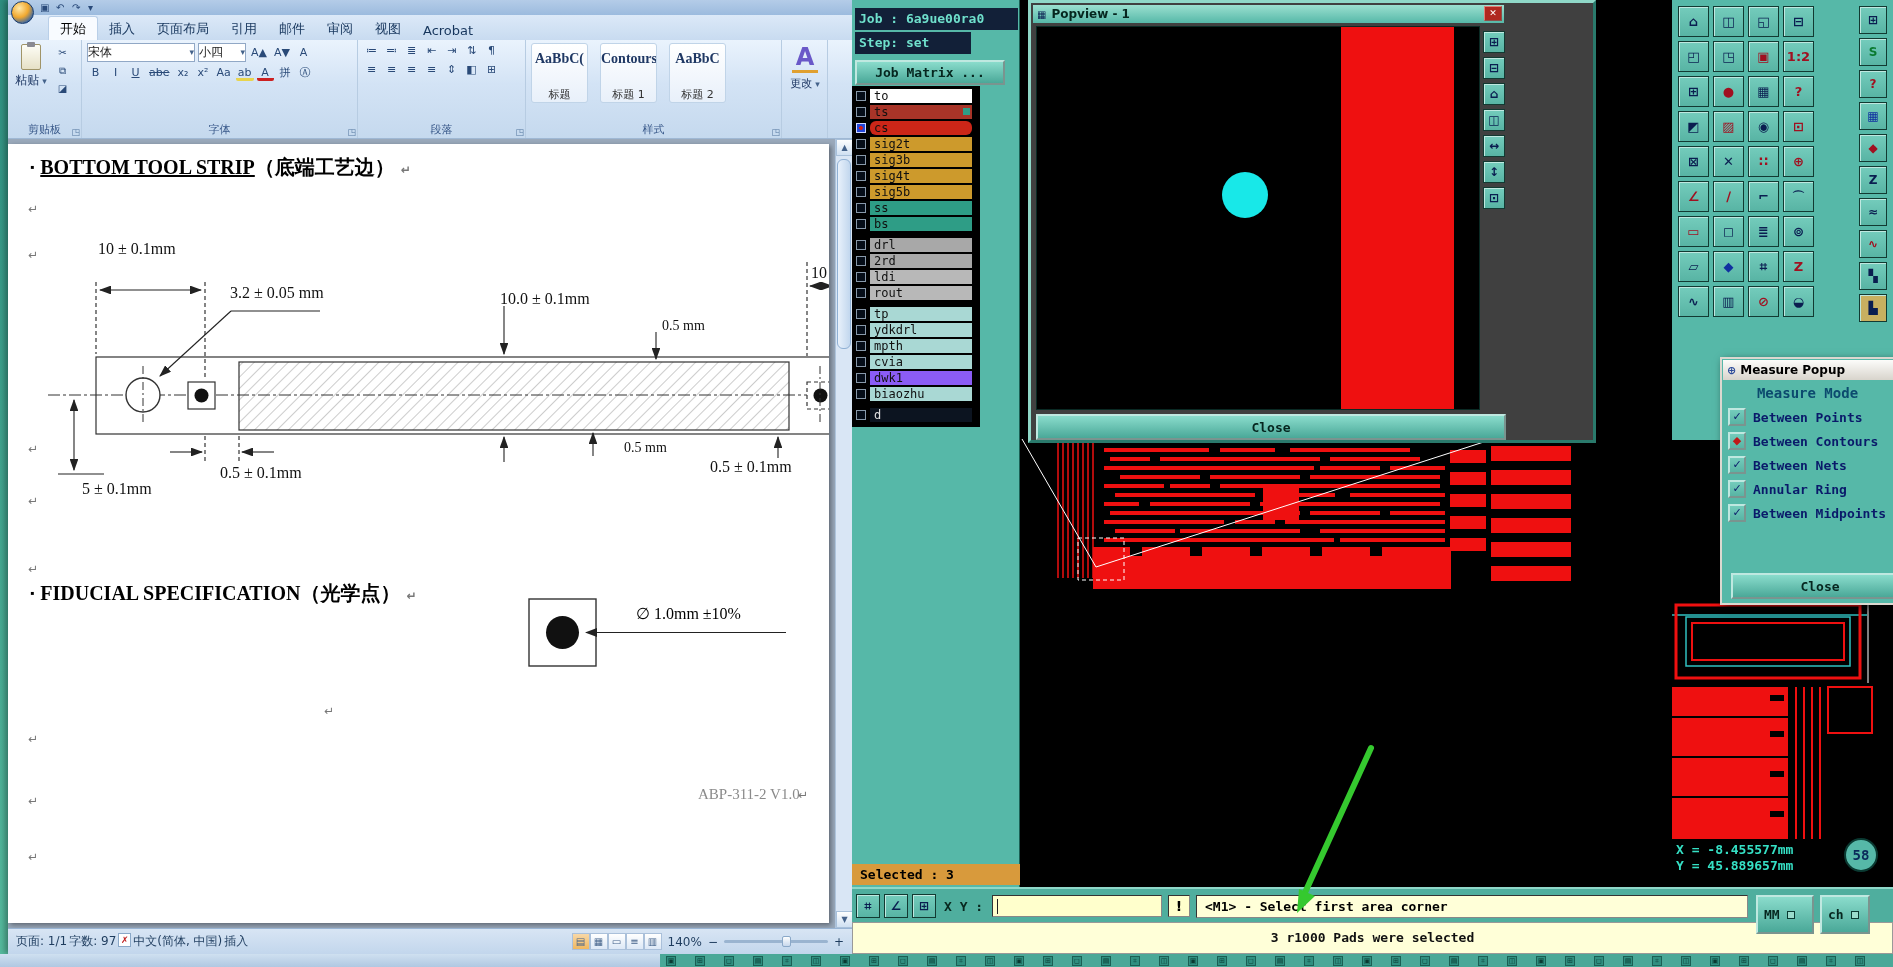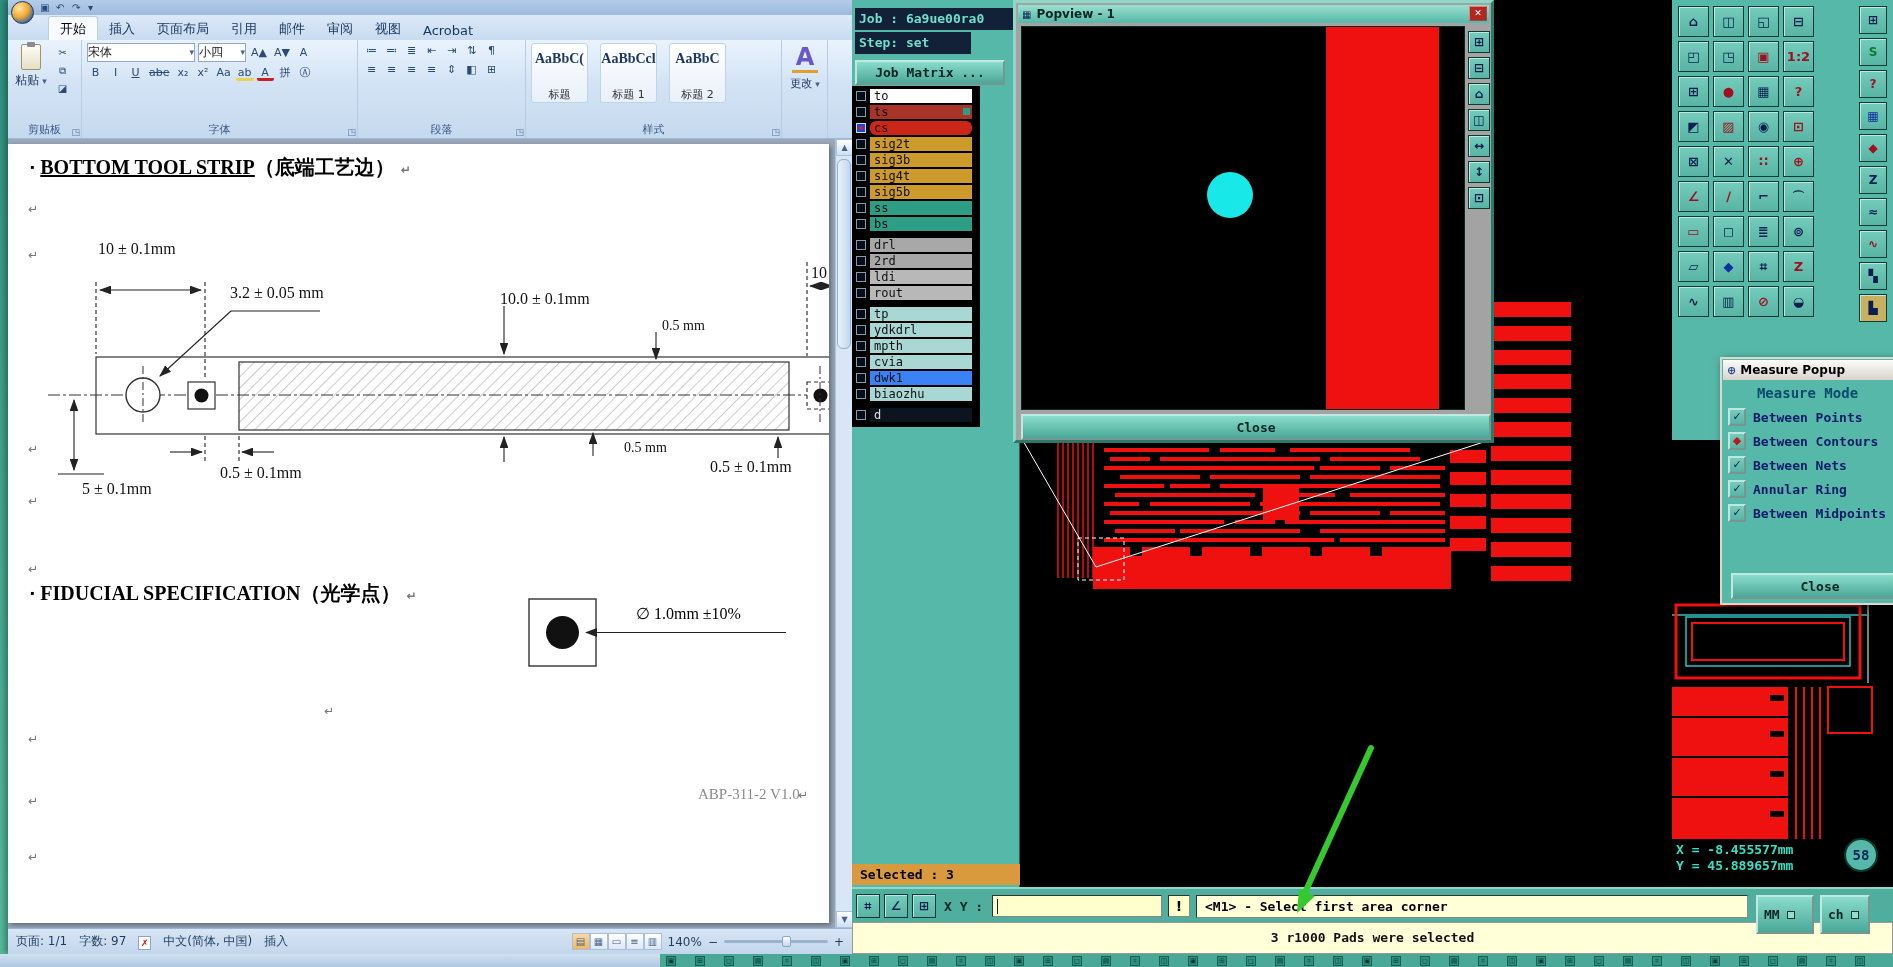--- a/index.html
+++ b/index.html
@@ -49,21 +49,21 @@
 .fidlabel{position:absolute;left:628px;top:460px;font-family:"Liberation Serif",serif;font-size:16px}
 .docnum{position:absolute;left:690px;top:642px;font-family:"Liberation Serif",serif;font-size:15px;color:#8a8a8a}
 .pilc{position:absolute;font-size:12px;color:#777;font-family:"DejaVu Sans",sans-serif}
 #draw{position:absolute;left:0;top:0;z-index:1}
 .page>div{z-index:2}
 .vscroll{position:absolute;right:0;top:0;width:17px;height:100%;background:#d9e6f5;border-left:1px solid #aec4dc}
 .varr{position:absolute;left:0;width:17px;height:17px;font-size:8px;text-align:center;line-height:16px;color:#44628a;background:linear-gradient(#fdfefe,#cfe0f2);border:1px solid #a8c0da}
 .vthumb{position:absolute;left:1px;top:20px;width:14px;height:190px;background:linear-gradient(90deg,#e8f1fb,#c2d7ee);border:1px solid #8fb0d4;border-radius:6px}
 
 .wstatus{position:absolute;left:0;top:928px;width:100%;height:26px;background:linear-gradient(#d8e5f4,#c2d6ec);border-top:1px solid #98b4d4;display:flex;justify-content:space-between;align-items:center;padding:0 8px;font-size:12px;color:#1e3c5e}
-.wsl{display:flex;gap:12px;align-items:flex-end}
+.wsl{display:flex;gap:2px;align-items:flex-start}
 .wsr{display:flex;gap:6px;align-items:center}
 .spell{width:13px;height:14px;background:#fff;border:1px solid #8aa8c8;color:#c02020;font-size:9px;line-height:13px;text-align:center}
 .vbtns{display:flex}
 .vbtn{width:18px;height:17px;font-size:10px;line-height:16px;text-align:center;color:#44628a;border:1px solid #aac0da;background:linear-gradient(#fff,#dce8f6)}
 .vbtn:first-child{background:linear-gradient(#f8d8a8,#f0b860)}
 .track{width:104px;height:3px;background:#9ab4d0;border-radius:2px;position:relative}
 .thumb{position:absolute;left:58px;top:-4px;width:9px;height:11px;background:linear-gradient(#fdfefe,#c8d8ec);border:1px solid #8aa8c8;border-radius:2px}
 
 
 #cad{position:absolute;left:852px;top:0;width:1041px;height:954px;background:#000}
@@ -84,21 +84,21 @@
 .rpanel{position:absolute;left:820px;top:0;width:221px;height:887px;background:#000;z-index:10}
 .rtopbg{position:absolute;left:0;top:0;width:221px;height:440px;background:#56b8a8}
 .rgrid{position:absolute;left:6px;top:6px;width:140px;display:flex;flex-wrap:wrap;gap:4px}
 .rtb{width:31px;height:31px;background:linear-gradient(#74ccbc,#58b4a4);border:1px solid #123a32;box-shadow:inset 1px 1px 0 #bfe8e0;font-size:13px;font-weight:bold;line-height:29px;text-align:center}
 .rcol{position:absolute;left:187px;top:6px;width:28px;display:flex;flex-direction:column;gap:4px}
 .rtb.small{width:28px;height:28px;line-height:26px;font-size:12px}
 #rshapes{position:absolute;left:0;top:435px}
 .coords{position:absolute;left:4px;top:842px;color:#35e0c5;font-family:"DejaVu Sans Mono",monospace;font-size:13px;font-weight:bold;line-height:16px}
 .badge{position:absolute;left:172px;top:838px;width:34px;height:34px;border-radius:50%;background:#56b8a8;border:2px solid #0a3a32;color:#0a2a5a;font-family:"DejaVu Sans Mono",monospace;font-weight:bold;font-size:14px;text-align:center;line-height:30px}
 
-.popview{position:absolute;left:161px;top:0;width:481px;height:443px;background:#a3a3a3;border:3px solid;border-color:#8fd8c8 #2a7a6c #2a7a6c #8fd8c8;z-index:30}
+.popview{position:absolute;left:176px;top:0;width:568px;height:443px;background:#404040;border:3px solid;border-color:#8fd8c8 #2a7a6c #2a7a6c #8fd8c8;z-index:30}
 .pv-title{position:absolute;left:2px;top:2px;width:471px;height:18px;background:linear-gradient(#9be0d0,#56b8a8);font-size:12px;font-weight:bold;color:#06261f;line-height:18px;padding-left:4px}
 .pv-ic{font-size:10px;margin-right:5px;color:#0a1e50}
 .pv-x{position:absolute;right:2px;top:1px;width:18px;height:15px;background:#b02820;border:1px outset #e08078;color:#fff;font-size:9px;line-height:13px;text-align:center}
 .pv-body{position:absolute;left:5px;top:23px;width:444px;height:384px;background:#000;border:1px solid #0a2a24}
 .pv-circle{position:absolute;left:185px;top:145px;width:46px;height:46px;border-radius:50%;background:#18e8e8}
 .pv-bar{position:absolute;left:304px;top:0;width:113px;height:100%;background:#ef1010}
 .pv-side{position:absolute;left:452px;top:28px;width:24px;display:flex;flex-direction:column;gap:4px}
 .pvb{width:22px;height:22px;background:linear-gradient(#74ccbc,#58b4a4);border:1px solid #123a32;box-shadow:inset 1px 1px 0 #bfe8e0;color:#0a1e50;font-size:12px;font-weight:bold;line-height:20px;text-align:center}
 .pv-close{position:absolute;left:5px;top:411px;width:470px;height:26px;background:linear-gradient(#8adccc,#4aa898);border:2px outset #bfe8e0;font-family:"DejaVu Sans Mono",monospace;font-size:13px;font-weight:bold;color:#06261f}
 
@@ -223,21 +223,21 @@
         <div class="glabel">段落</div>
         <div class="launch">◳</div>
       </div>
       <div class="grp" style="width:256px">
         <div class="gallery">
             <div class="stycard">
               <div class="sty-sample">AaBbC(</div>
               <div class="sty-name">标题</div>
             </div>
             <div class="stycard">
-              <div class="sty-sample">AaBbCcl</div>
+              <div class="sty-sample">Contours</div>
               <div class="sty-name">标题 1</div>
             </div>
             <div class="stycard">
               <div class="sty-sample">AaBbC</div>
               <div class="sty-name">标题 2</div>
             </div>
           </div>
         <div class="glabel">样式</div>
         <div class="launch">◳</div>
       </div>
@@ -436,21 +436,21 @@
           <div class="lrow">
             <span class="lcb"></span>
             <span class="lname" style="background: rgb(169, 216, 212);">mpth</span>
           </div>
           <div class="lrow">
             <span class="lcb"></span>
             <span class="lname" style="background: rgb(169, 216, 212);">cvia</span>
           </div>
           <div class="lrow">
             <span class="lcb"></span>
-            <span class="lname" style="background: #3b82f6;">dwk1</span>
+            <span class="lname" style="background: #8b5cf6;">dwk1</span>
           </div>
           <div class="lrow">
             <span class="lcb"></span>
             <span class="lname" style="background: rgb(169, 216, 212);">biaozhu</span>
           </div>
           <div class="lgap"></div>
           <div class="lrow">
             <span class="lcb"></span>
             <span class="lname" style="background: rgb(12, 20, 32); color: rgb(224, 224, 224);">d</span>
           </div>

